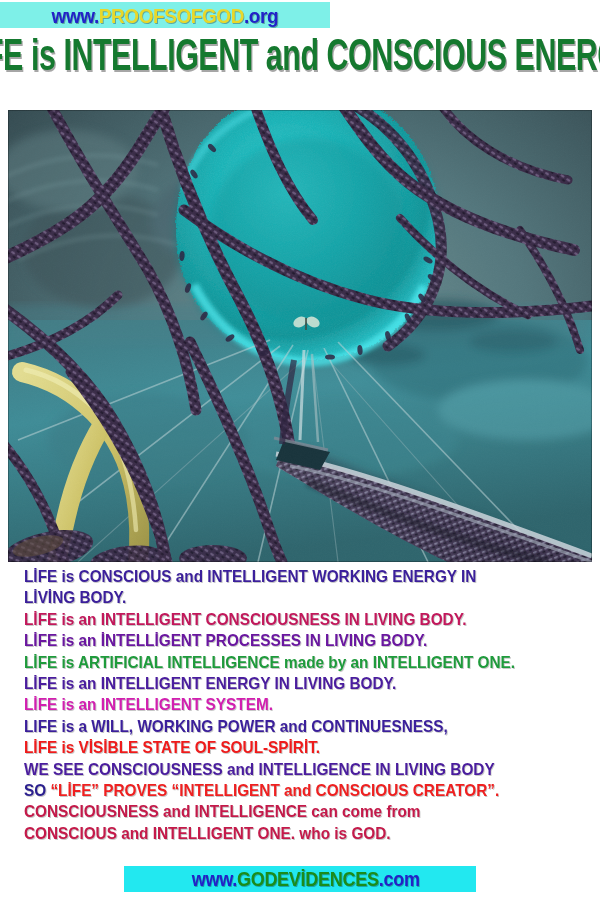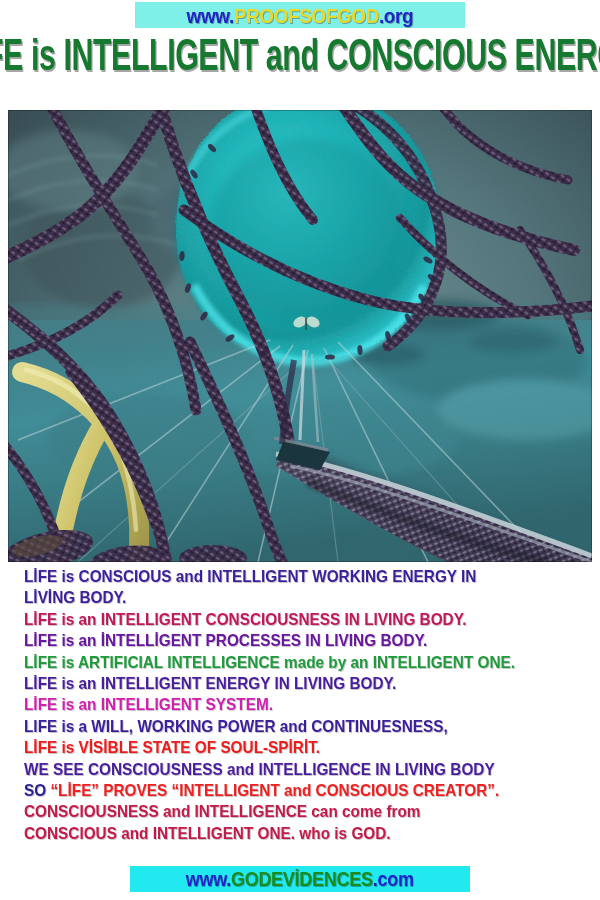--- a/index.html
+++ b/index.html
@@ -14,21 +14,20 @@
     font-family: "Liberation Sans", sans-serif;
     position: relative;
   }
 
   
   .top-banner-wrap {
     width: 600px;
     height: 30px;
     display: flex;
     align-items: center;
-    justify-content: center;
     background: #ffffff;
   }
   .top-banner {
     background: #7ef0e8;
     width: 330px;
     height: 26px;
     display: flex;
     align-items: center;
     justify-content: center;
     line-height: 1;
@@ -124,20 +123,21 @@
     align-items: flex-start;
     justify-content: center;
   }
   .bottom-banner {
     background: #22e8f0;
     width: 340px;
     height: 26px;
     display: flex;
     align-items: center;
     justify-content: center;
+    padding-left: 12px;
   }
   .bottom-banner .url {
     font-family: "Liberation Sans Narrow", "Liberation Sans", sans-serif;
     font-weight: bold;
     font-size: 20px;
     letter-spacing: -0.3px;
     transform: scaleX(0.9);
     transform-origin: center;
     white-space: nowrap;
     text-shadow: 1px 1px 0 rgba(0,0,0,0.28);

